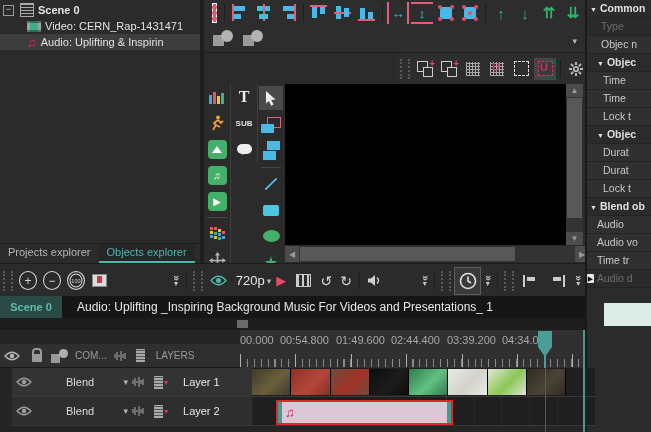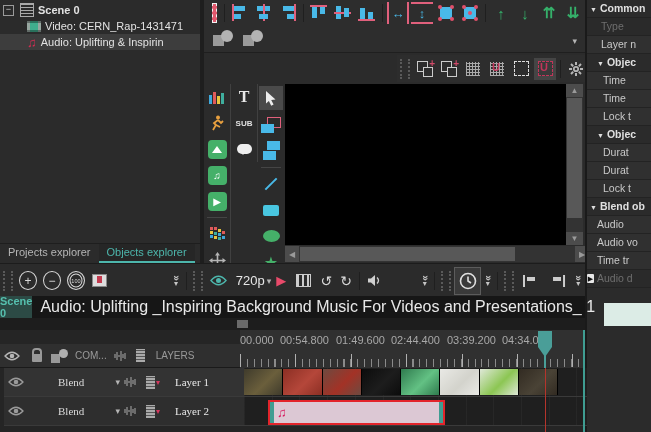--- a/index.html
+++ b/index.html
@@ -131,21 +131,21 @@
   .clockbox{border:1px solid #5c5c5c;background:#3a3a3a;width:26px;height:26px;display:flex;align-items:center;justify-content:center;}
   .mk{width:16px;height:12px;position:relative;margin:0 6px;}
   .mk::before{content:"";position:absolute;left:0;top:0;width:2px;height:12px;background:#ccc;}
   .mk::after{content:"";position:absolute;left:4px;top:2px;width:8px;height:4px;background:#ccc;}
   .mk.flip{transform:scaleX(-1);}
   .spacer{flex:1;}
   
   #breadcrumb{left:0;top:296px;width:585px;height:22px;background:#161616;display:flex;align-items:center;}
   #scene-tab{width:62px;height:22px;background:#2c4a45;color:#56bfae;display:flex;align-items:center;
              justify-content:center;font-weight:bold;}
-  #bc-title{margin-left:8px;color:#e8e8e8;font-size:16px;white-space:nowrap;}
+  #bc-title{margin-left:15px;color:#e8e8e8;font-size:12px;white-space:nowrap;}
   #thin-scroll{left:0;top:318px;width:585px;height:12px;background:#1d1d1d;border-bottom:1px solid #101010;}
   #thin-thumb{position:absolute;left:237px;top:2px;width:11px;height:8px;background:#6a6a6a;}
   
   #timeline{left:0;top:330px;width:585px;height:102px;background:#252525;}
   #ruler{position:absolute;left:240px;top:0;width:343px;height:38px;background:#303030;border-bottom:1px solid #1a1a1a;}
   .rlabel{position:absolute;top:4px;color:#a8a8a8;font-size:11px;white-space:nowrap;}
   #ruler-ticks{position:absolute;left:0;right:0;bottom:1px;height:8px;
      background:repeating-linear-gradient(90deg,#8a8a8a 0 1px,transparent 1px 6.9px);}
   #ruler-ticks-major{position:absolute;left:0;right:0;bottom:1px;height:13px;
      background:repeating-linear-gradient(90deg,#b0b0b0 0 1px,transparent 1px 55.4px);}
@@ -153,21 +153,21 @@
           align-items:center;border-bottom:1px solid #1a1a1a;color:#9a9a9a;}
   .lock{width:10px;height:8px;background:#999;border-radius:1px;position:relative;margin:5px 6px 0 8px;}
   .lock::before{content:"";position:absolute;left:0;top:-6px;width:6px;height:5px;border:2px solid #999;
                 border-bottom:none;border-radius:4px 4px 0 0;}
   .shp{position:relative;width:18px;height:16px;margin:0 3px;}
   .shp::before{content:"";position:absolute;left:0;bottom:1px;width:9px;height:9px;background:#999;}
   .shp::after{content:"";position:absolute;right:1px;top:1px;width:9px;height:9px;border-radius:50%;background:#b0b0b0;}
   .hdr-txt{font-size:10px;color:#9a9a9a;margin:0 3px;white-space:nowrap;}
   .bld{width:9px;height:13px;background:repeating-linear-gradient(0deg,#aaa 0 2px,#555 2px 3px);margin:0 1px 0 4px;}
   .redcaret{color:#d4365c;font-size:8px;margin-right:3px;}
-  .track-row{position:absolute;left:4px;width:583px;height:28px;font-family:Liberation Serif, serif;}
+  .track-row{position:absolute;left:12px;width:583px;height:28px;}
   .track-head{position:absolute;left:0;top:0;width:240px;height:100%;display:flex;align-items:center;background:#2e2e2e;}
   .track-body{position:absolute;left:240px;top:0;width:343px;height:100%;background:#1f1f1f;
      background-image:repeating-linear-gradient(90deg,rgba(255,255,255,.035) 0 1px,transparent 1px 27.7px);}
   .blend{display:flex;align-items:center;color:#dcdcdc;margin-left:30px;width:62px;}
   .blend .caret{margin-left:auto;}
   .lname{color:#e8e8e8;margin-left:12px;}
   .dotted-sel{outline:1px dotted #9a9a9a;outline-offset:-1px;}
   #thumb-strip{position:absolute;left:0;top:1px;height:26px;display:flex;}
   .thumb{width:38.25px;height:26px;border-right:1px solid #000;}
   #audio-clip{position:absolute;left:24px;top:3px;width:173px;height:21px;border:2px solid #e3242b;
@@ -378,21 +378,21 @@
   <div id="hscroll" class="abs">
     <div class="sbtn">◀</div>
     <div id="hthumb"></div>
     <div class="sbtn" style="position:absolute;right:0;">▶</div>
   </div>
 
   <div id="right-panel" class="abs">
     <div id="prop-rows">
         <div class="prow pgroup" style="padding-left: 3px;"><span class="ptri">▼</span><span class="plabel">Common</span></div>
         <div class="prow pdim" style="padding-left: 14px;"><span class="plabel">Type</span></div>
-        <div class="prow" style="padding-left: 14px;"><span class="plabel">Layer n</span></div>
+        <div class="prow" style="padding-left: 14px;"><span class="plabel">Objec n</span></div>
         <div class="prow pgroup" style="padding-left: 10px;"><span class="ptri">▼</span><span class="plabel">Objec</span></div>
         <div class="prow" style="padding-left: 16px;"><span class="plabel">Time</span></div>
         <div class="prow" style="padding-left: 16px;"><span class="plabel">Time</span></div>
         <div class="prow" style="padding-left: 16px;"><span class="plabel">Lock t</span></div>
         <div class="prow pgroup" style="padding-left: 10px;"><span class="ptri">▼</span><span class="plabel">Objec</span></div>
         <div class="prow" style="padding-left: 16px;"><span class="plabel">Durat</span></div>
         <div class="prow" style="padding-left: 16px;"><span class="plabel">Durat</span></div>
         <div class="prow" style="padding-left: 16px;"><span class="plabel">Lock t</span></div>
         <div class="prow pgroup" style="padding-left: 3px;"><span class="ptri">▼</span><span class="plabel">Blend ob</span></div>
         <div class="prow" style="padding-left: 10px;"><span class="plabel">Audio</span></div>

